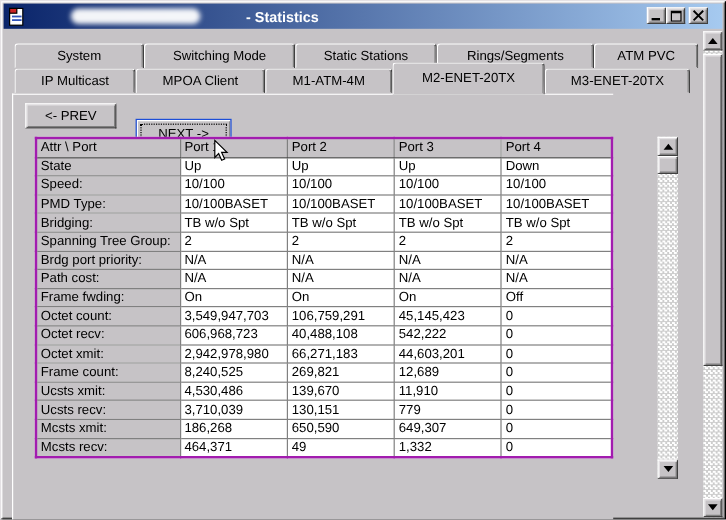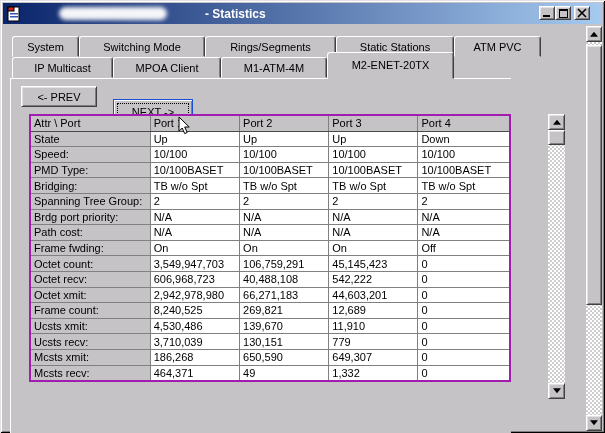--- a/index.html
+++ b/index.html
@@ -110,31 +110,32 @@
         </button>
       <button class="winbtn close">
         <svg class="g-x" width="10" height="10" viewBox="0 0 10 10">
           <path d="M1 1 L9 9 M9 1 L1 9" stroke="#000" stroke-width="1.6"></path>
         </svg>
       </button>
     </span>
   </div>
 
   <div class="tab-row r1">
-      <div class="tab" style="width: 67px;">System</div>
+      <div class="tab" style="width: 108px;">System</div>
       <div class="tab" style="width: 126px;">Switching Mode</div>
+      <div class="tab" style="width: 118px;">Static Stations</div>
       <div class="tab" style="width: 131px;">Rings/Segments</div>
-      <div class="tab" style="width: 118px;">Static Stations</div>
       <div class="tab" style="width: 87px;">ATM PVC</div>
     </div>
   <div class="tab-row r2">
       <div class="tab" style="width: 101px;">IP Multicast</div>
       <div class="tab" style="width: 108px;">MPOA Client</div>
       <div class="tab" style="width: 106px;">M1-ATM-4M</div>
       <div class="tab active" style="width: 127px;">M2-ENET-20TX</div>
+      <div class="tab" style="width: 121px;">M3-ENET-20TX</div>
     </div>
 
   <div class="panel">
     <button class="btn prev">&lt;- PREV</button>
     <button class="btn next">NEXT -&gt;</button>
 
     <table class="stats">
       <colgroup>
         <col style="width:124px">
           <col style="width:100px">

